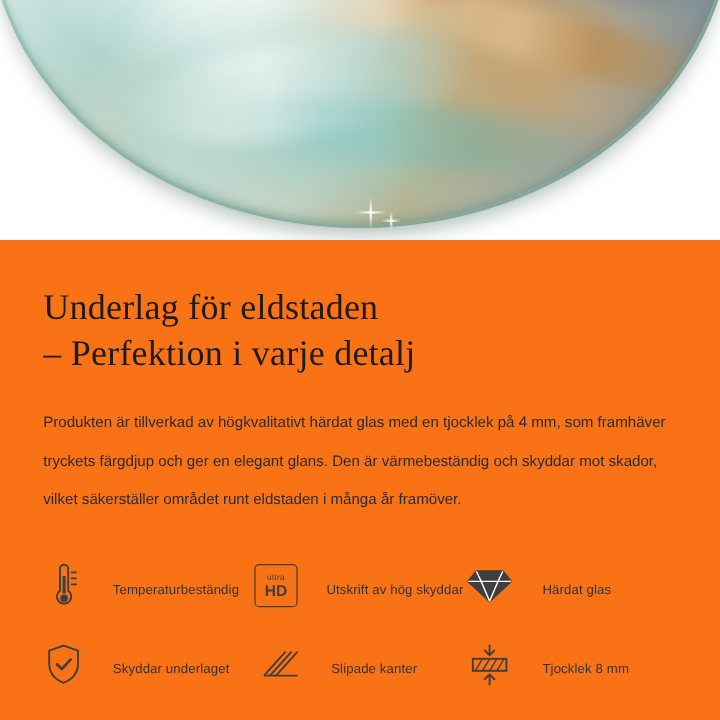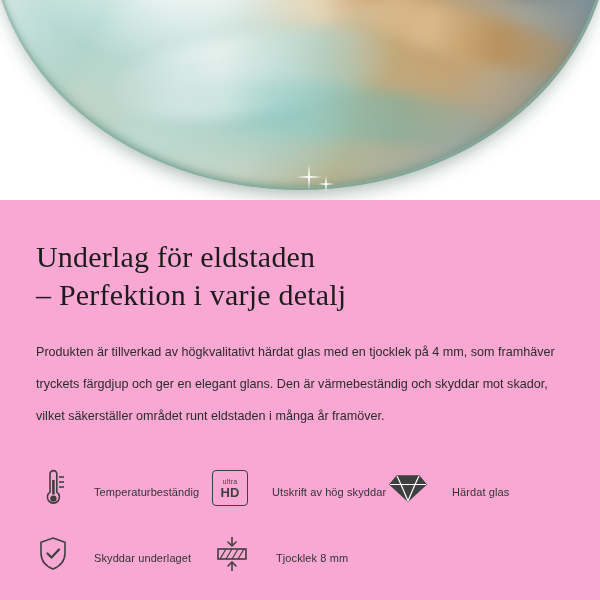--- a/index.html
+++ b/index.html
@@ -10,21 +10,21 @@
     width: 600px;
     height: 600px;
     background: #ffffff;
     font-family: "Liberation Sans", sans-serif;
     overflow: hidden;
   }
   .page {
     position: relative;
     width: 600px;
     height: 600px;
-    background: #f9a8d4;
+    background: #f97316;
   }
 
   
   .hero {
     position: relative;
     width: 600px;
     height: 200px;
     overflow: hidden;
     background: #ffffff;
   }
@@ -225,20 +225,31 @@
       <div class="feature">
         <div class="feature-icon">
           <svg width="34" height="40" viewBox="0 0 34 40" fill="none" stroke="#3f3f3f" stroke-width="1.6">
             <path d="M17 4l12 4.2v10.5c0 8-5.2 13.6-12 16.3-6.8-2.7-12-8.3-12-16.3V8.2L17 4z"></path>
             <path d="M11.5 19.5l4 4 7.5-8" stroke-width="2.2" stroke-linecap="round" stroke-linejoin="round"></path>
           </svg>
         </div>
         <div class="feature-label">Skyddar underlaget</div>
       </div>
 
+      <div class="feature">
+        <div class="feature-icon">
+          <svg width="40" height="34" viewBox="0 0 40 34" fill="none" stroke="#3f3f3f" stroke-width="1.6">
+            <path d="M8 26L26 6"></path>
+            <path d="M13 26L31 6"></path>
+            <path d="M18 26L36 6"></path>
+            <path d="M8 26h28" stroke-width="1.6"></path>
+          </svg>
+        </div>
+        <div class="feature-label">Slipade kanter</div>
+      </div>
 
       <div class="feature">
         <div class="feature-icon">
           <svg width="40" height="38" viewBox="0 0 40 38" fill="none" stroke="#3f3f3f" stroke-width="1.6">
             <line x1="20" y1="2" x2="20" y2="10"></line>
             <path d="M16 7l4 4 4-4" stroke-linecap="round" stroke-linejoin="round"></path>
             <line x1="20" y1="36" x2="20" y2="28"></line>
             <path d="M16 31l4-4 4 4" stroke-linecap="round" stroke-linejoin="round"></path>
             <rect x="6" y="14" width="28" height="10"></rect>
             <path d="M8 24l6-10M14 24l6-10M20 24l6-10M26 24l6-10" stroke-width="1.2"></path>

